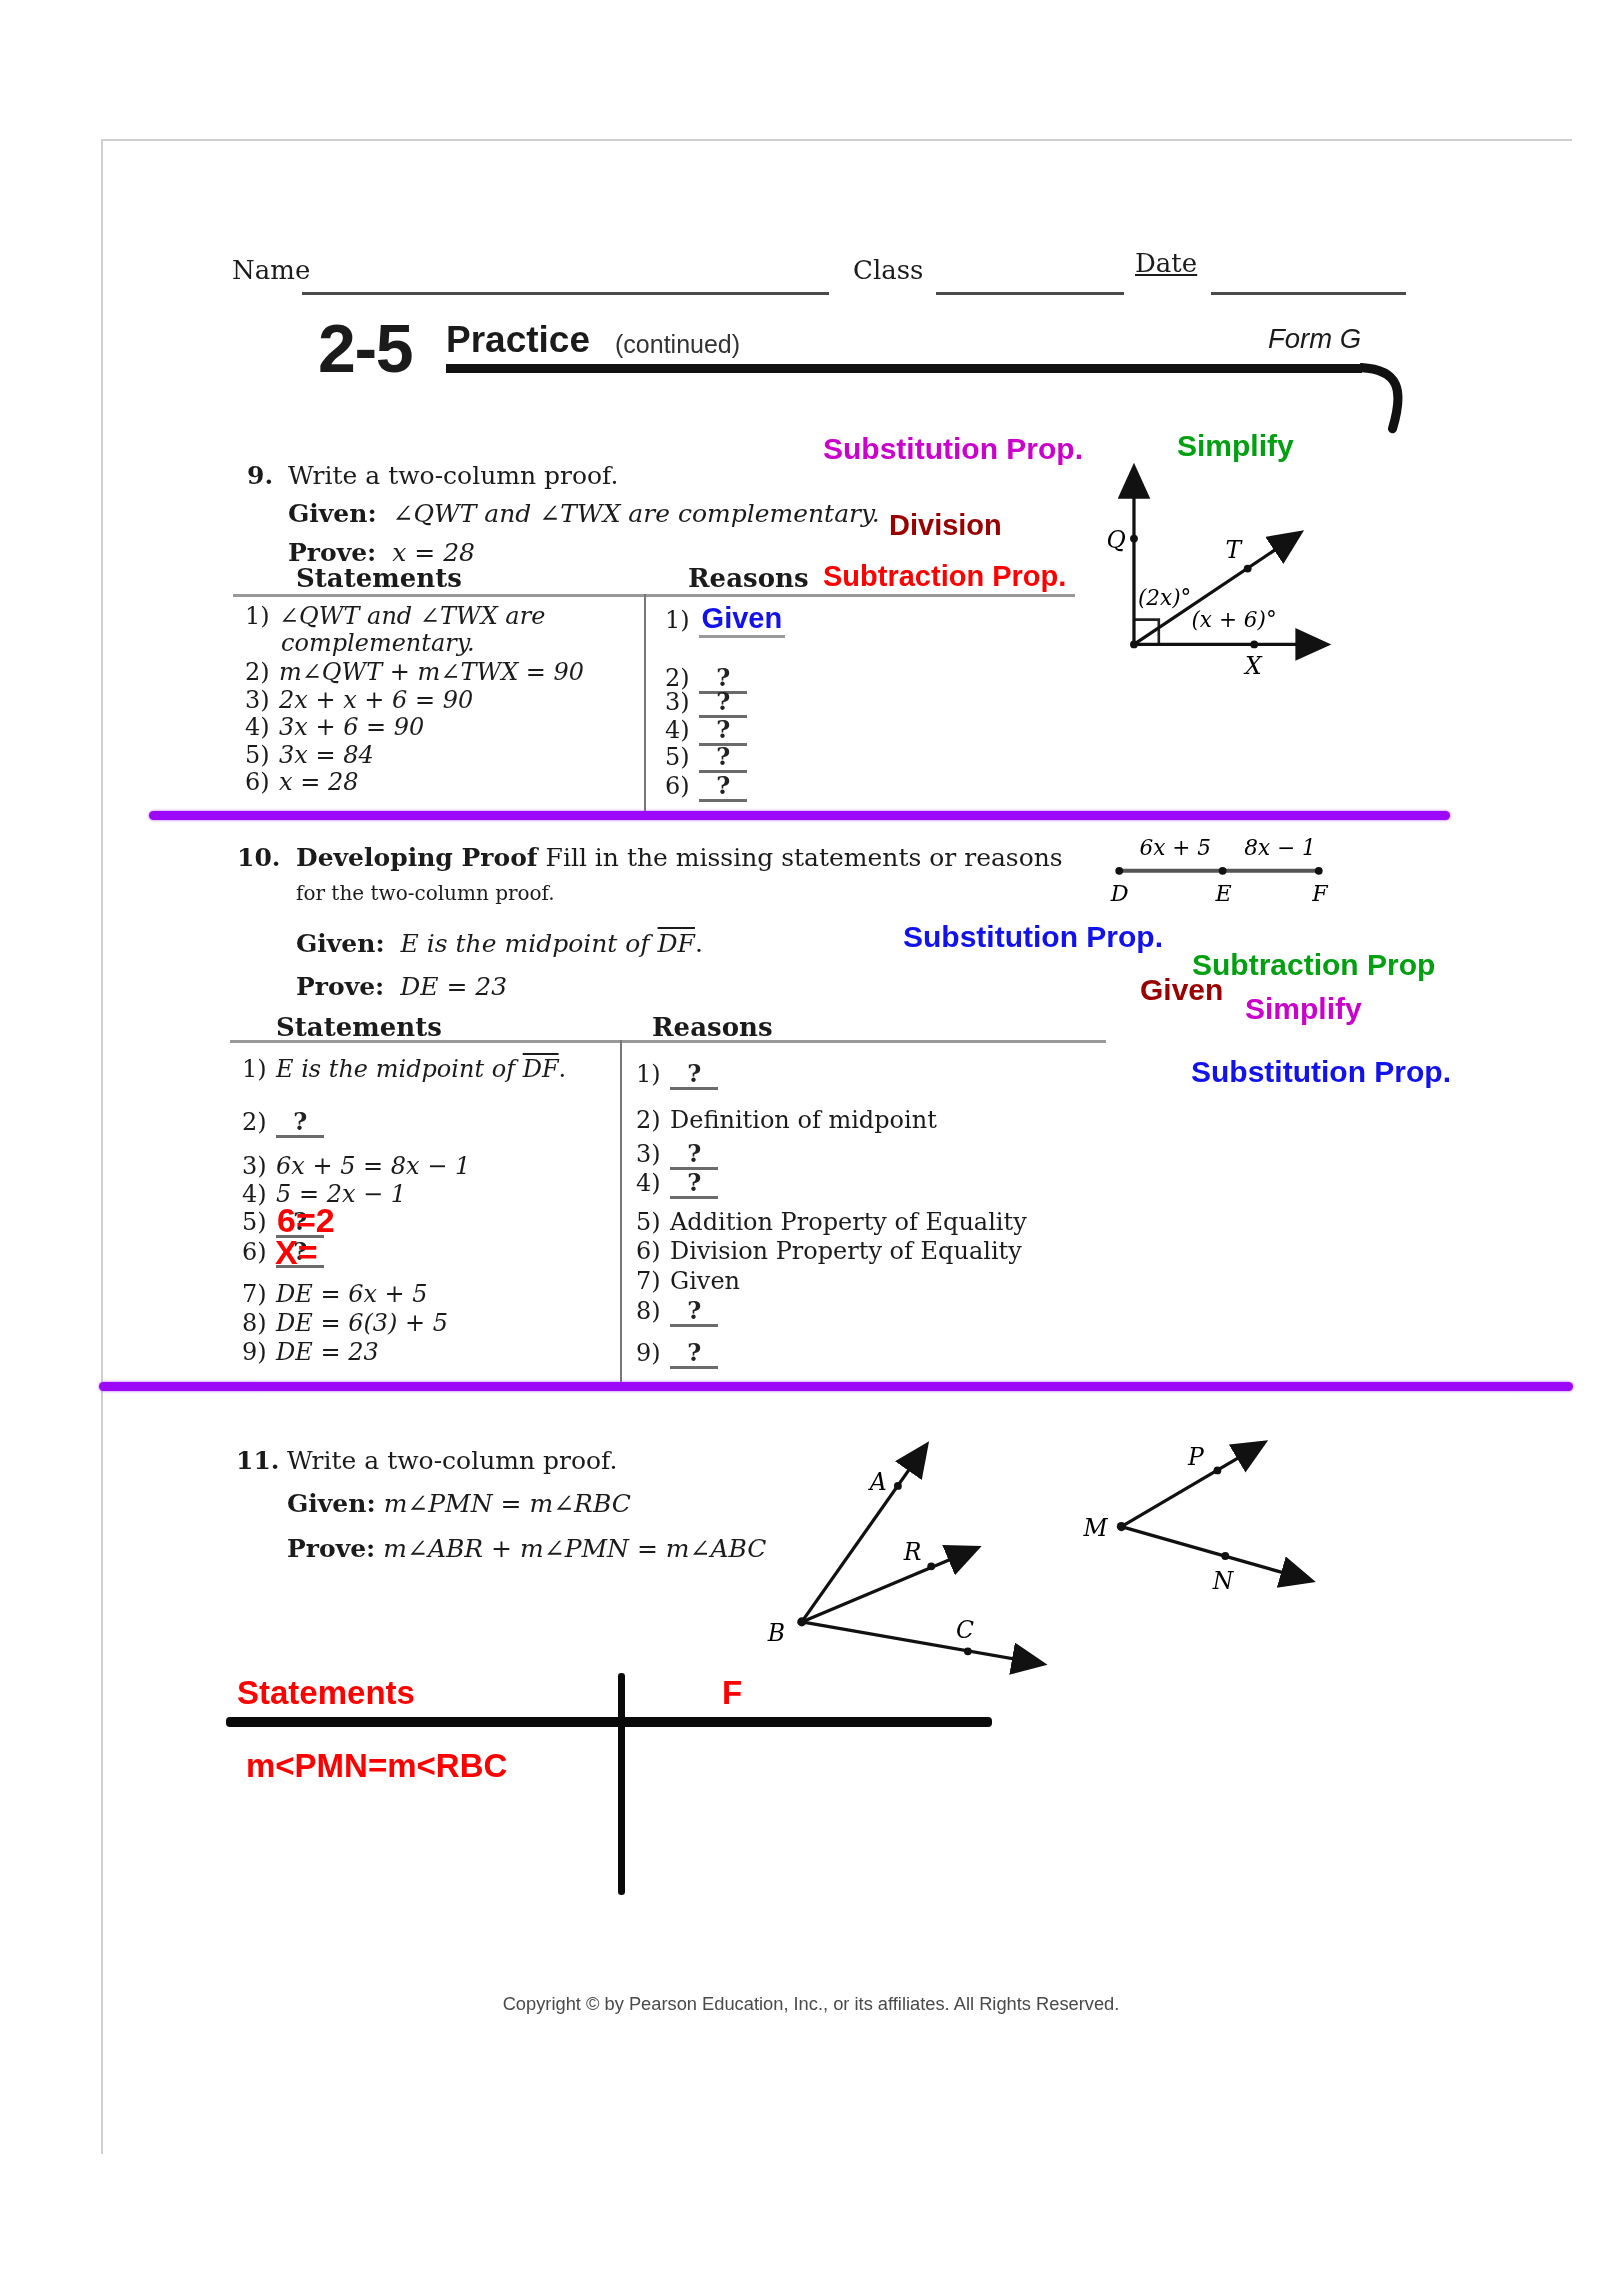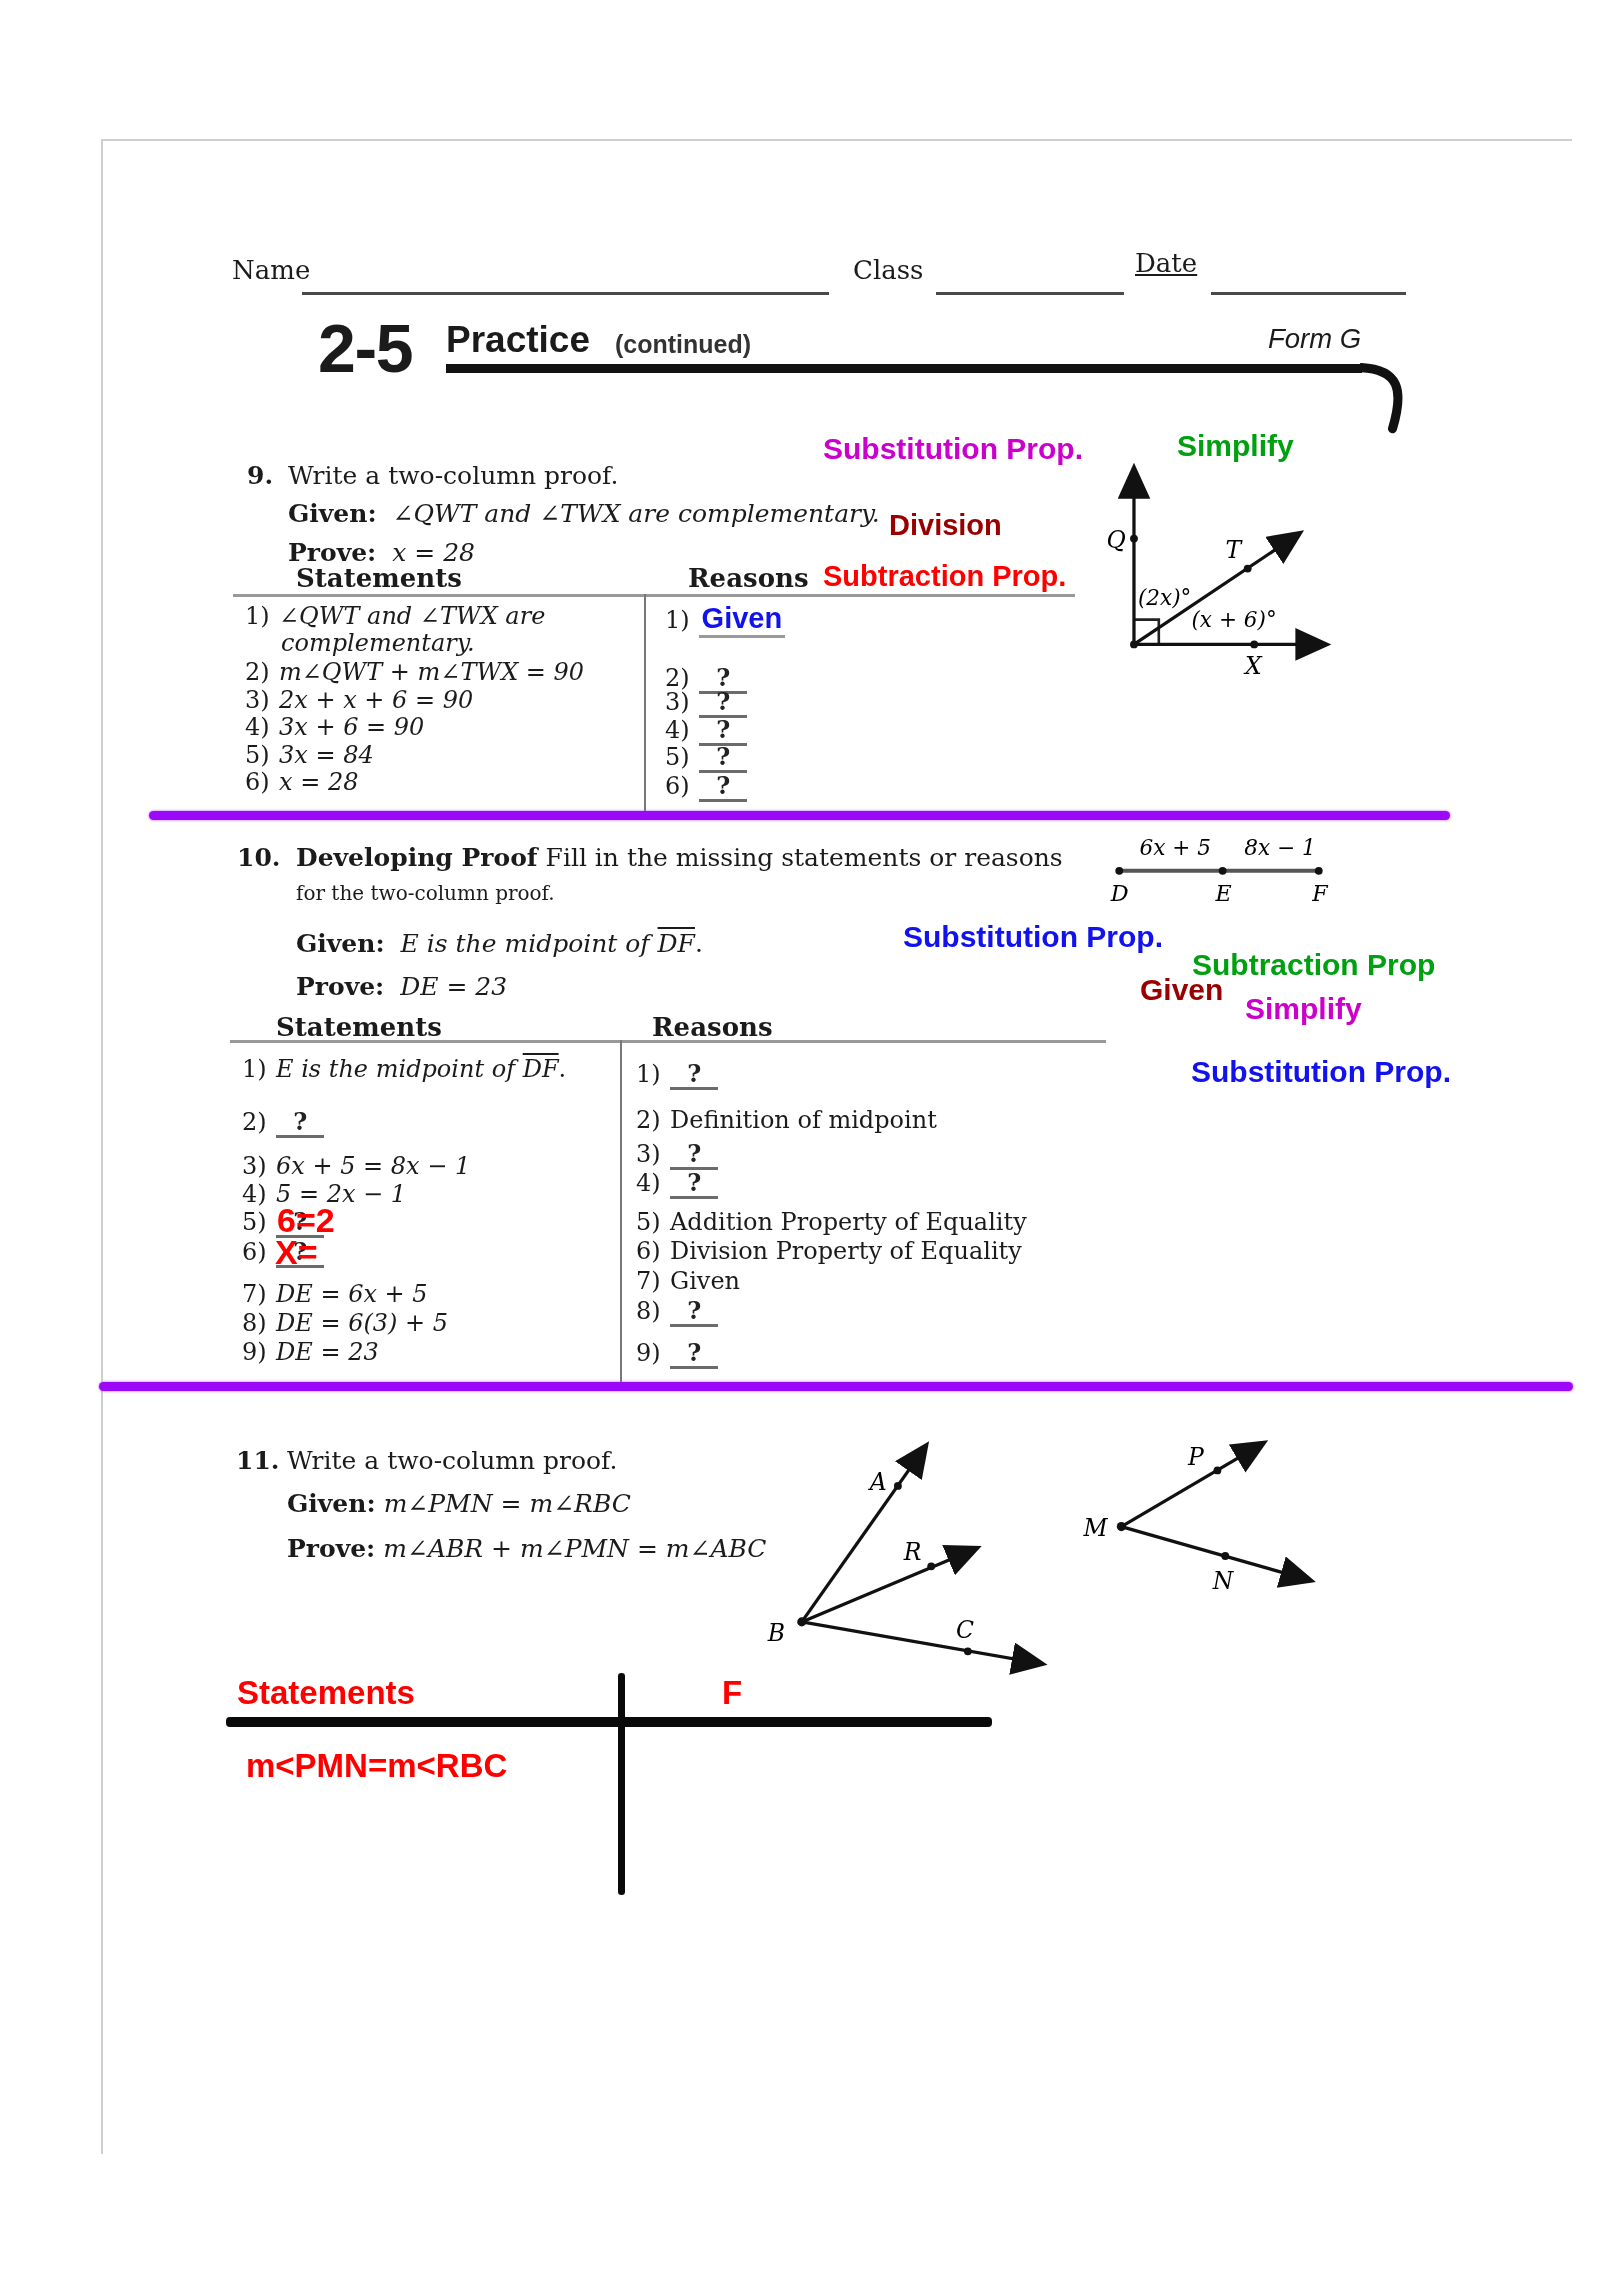--- a/index.html
+++ b/index.html
@@ -40,21 +40,21 @@
 
   <div class="abs serif" style="left:232px;top:255px;font-size:26px;text-align:center;">Name</div>
   <div class="abs hdr-underline" style="left:302px;top:292px;width:527px;"></div>
   <div class="abs serif" style="left:853px;top:255px;font-size:26px;">Class</div>
   <div class="abs hdr-underline" style="left:936px;top:292px;width:188px;"></div>
   <div class="abs serif" style="left:1135px;top:248px;font-size:26px;text-decoration:underline;">Date</div>
   <div class="abs hdr-underline" style="left:1211px;top:292px;width:195px;"></div>
 
   <div class="abs sans b" style="left:318px;top:309px;font-size:68px;letter-spacing:-1.3px;">2-5</div>
   <div class="abs sans b" style="left:446px;top:319px;font-size:37px;">Practice</div>
-  <div class="abs sans" style="left:615px;top:330px;font-size:25px;color:#333;font-weight:bold;">(continued)</div>
+  <div class="abs sans" style="left:615px;top:330px;font-size:25px;color:#333;">(continued)</div>
   <div class="abs sans i" style="left:1268px;top:323px;font-size:27.5px;">Form G</div>
   <div class="abs" style="left:446px;top:364px;width:916px;height:8.5px;background:#111;"></div>
   <svg class="abs" style="left:1360px;top:361px;" width="52" height="73" viewBox="0 0 80 112">
     <path d="M2,10 C60,13 68,44 50,104" stroke="#111" stroke-width="14" fill="none" stroke-linecap="round"></path>
   </svg>
 
   <div class="abs ann ann-magenta" style="left:823px;top:432px;font-size:30px;">Substitution Prop.</div>
   <div class="abs ann ann-green" style="left:1177px;top:429px;font-size:30px;">Simplify</div>
   <div class="abs ann ann-maroon" style="left:889px;top:509px;font-size:29px;">Division</div>
   <div class="abs ann ann-red" style="left:823px;top:560px;font-size:29px;">Subtraction Prop.</div>
@@ -277,15 +277,16 @@
     <text x="176" y="58" font-size="36" font-style="italic">P</text>
     <text x="214" y="248" font-size="36" font-style="italic">N</text>
   </svg>
 
   <div class="abs ann ann-red" style="left:237px;top:1674px;font-size:33px;">Statements</div>
   <div class="abs ann ann-red" style="left:722px;top:1674px;font-size:33px;">F</div>
   <div class="abs" style="left:226px;top:1717px;width:766px;height:9.8px;background:#0a0a0a;border-radius:3.9px;"></div>
   <div class="abs" style="left:618px;top:1673px;width:7.2px;height:222px;background:#0a0a0a;border-radius:3.3px;"></div>
   <div class="abs ann ann-red" style="left:246px;top:1747px;font-size:33px;">m&lt;PMN=m&lt;RBC</div>
 
+  <div class="abs foot" style="left:0;top:1993px;font-size:18.3px;color:#4a4a4a;">Copyright © by Pearson Education, Inc., or its affiliates. All Rights Reserved.</div>
 
 </div>
 
 
 </body></html>

